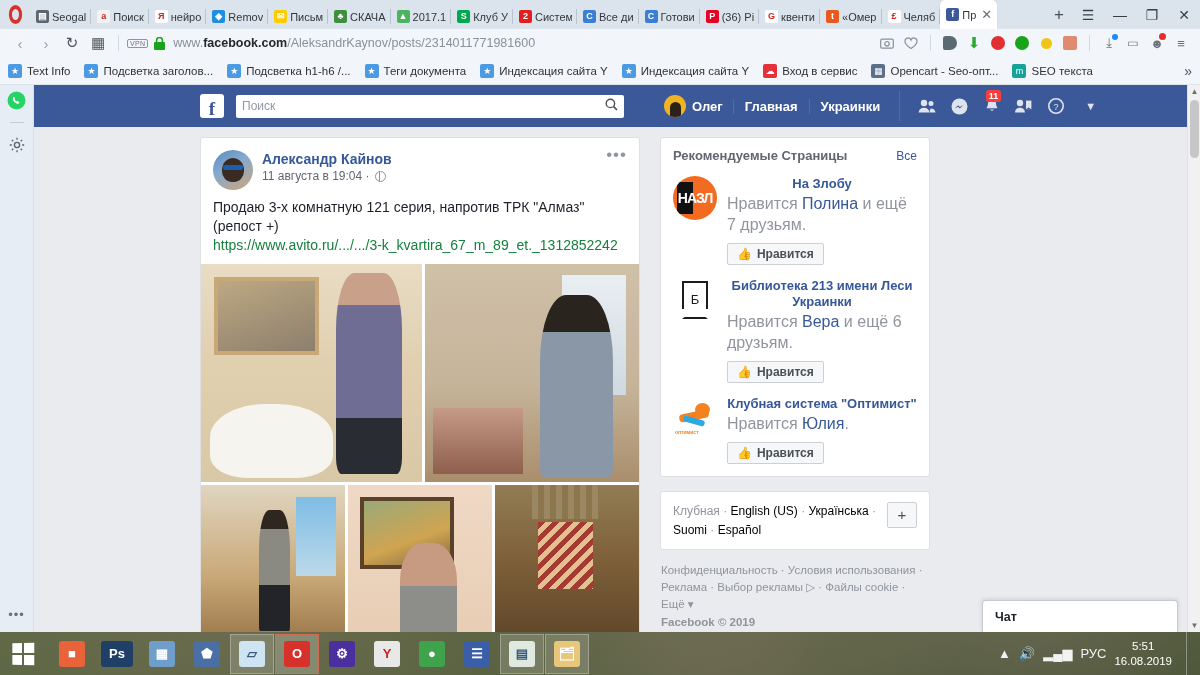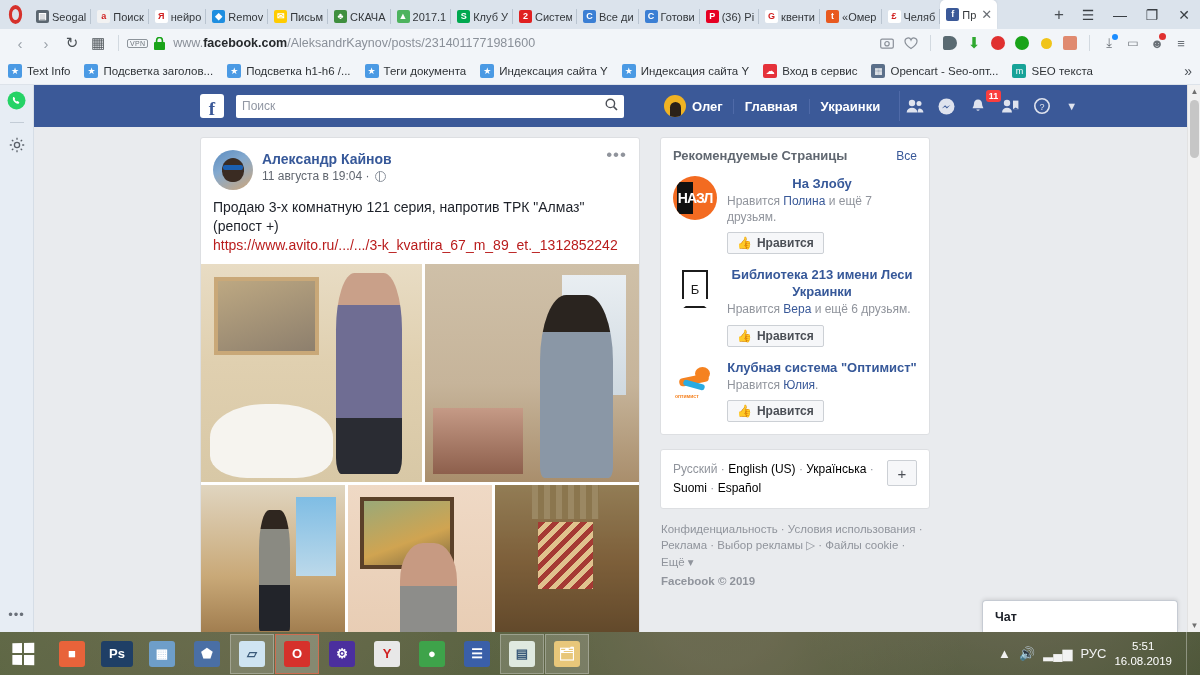--- a/index.html
+++ b/index.html
@@ -112,21 +112,21 @@
     display:flex;align-items:center;padding:0 6px;color:#9197a3;font-size:12px;
   }
   .fbsearch .sicon{margin-left:auto;color:#4b4f56;font-size:13px;}
   .fbnav{ display:flex;align-items:center;margin-left:30px;gap:0;}
   .fbuser{display:flex;align-items:center;gap:6px;padding:0 10px;color:#fff;font-size:13px;font-weight:bold;}
   .avatar{width:22px;height:22px;border-radius:50%;background:#f0b323;
     display:flex;align-items:flex-end;justify-content:center;overflow:hidden;flex:none;}
   .avatar i{display:block;width:11px;height:15px;background:#2b2119;border-radius:6px 6px 2px 2px;}
   .navlink{color:#fff;font-size:13px;font-weight:bold;padding:0 11px;border-left:1px solid #4f6aa8;}
   .fbicons{display:flex;align-items:center;margin-left:8px;border-left:1px solid #4f6aa8;padding-left:6px;gap:2px;}
-  .fbic{width:30px;height:30px;display:flex;align-items:center;justify-content:flex-start;
+  .fbic{width:30px;height:30px;display:flex;align-items:center;justify-content:flex-end;
     color:#dfe3ee;font-size:16px;position:relative;}
   .badge{position:absolute;top:-1px;right:-1px;background:#fa3e3e;color:#fff;border-radius:3px;
     font-size:9px;padding:0 3px;font-weight:bold;line-height:12px;}
   
   .fbcontent{ display:flex; padding:10px 0 0 0; position:relative; height:calc(100% - 42px);}
   .leftpad{width:166px;flex:none;}
   .feed{ width:440px;flex:none; }
   .card{ background:#fff;border:1px solid #dddfe2;border-radius:3px; }
   .posthead{display:flex;padding:12px 12px 0 12px;}
   .pavatar{width:40px;height:40px;border-radius:50%;flex:none;overflow:hidden;
@@ -135,21 +135,21 @@
     background:#3a2b22;}
   .pavatar .shades{position:absolute;left:10px;top:15px;width:20px;height:5px;background:#1b5fb0;border-radius:2px;}
   .pmeta{margin-left:9px;padding-top:1px;}
   .pname{color:#365899;font-weight:bold;font-size:14px;}
   .ptime{color:#616770;font-size:12px;margin-top:2px;}
   .globe{display:inline-block;width:11px;height:11px;border-radius:50%;
     border:1.3px solid #8d949e;position:relative;top:2px;margin-left:2px;}
   .globe:before{content:"";position:absolute;left:3.3px;top:-1.3px;width:1.2px;height:11px;background:#8d949e;}
   .pdots{margin-left:auto;color:#90949c;font-size:17px;letter-spacing:1px;line-height:10px;}
   .ptext{padding:8px 12px 10px 12px;font-size:14px;color:#1d2129;line-height:1.34;}
-  .ptext a{color:#b91c1c;text-decoration:none;display:block;}
+  .ptext a{color:#15803d;text-decoration:none;display:block;}
   
   .grid{display:flex;flex-direction:column;gap:3px;background:#fff;}
   .grow{display:flex;gap:3px;}
   .ph{position:relative;overflow:hidden;background:#c9b79c;}
   .r1 .ph{height:218px;}
   .r1 .ph.a{flex:1.03;}
   .r1 .ph.b{flex:1;}
   .r2 .ph{height:152px;flex:1;}
   .overlay{position:absolute;inset:0;background:rgba(0,0,0,.32);
     display:flex;align-items:center;justify-content:center;
@@ -210,21 +210,21 @@
   .plogo.l3{position:relative;}
   .opt-man{width:40px;height:30px;position:relative;}
   .opt-man .head{position:absolute;left:20px;top:0;width:15px;height:13px;border-radius:50%;background:#f58220;}
   .opt-man .body{position:absolute;left:4px;top:9px;width:30px;height:8px;background:#f58220;
     border-radius:6px;transform:rotate(-12deg);}
   .opt-man .leg{position:absolute;left:8px;top:15px;width:22px;height:6px;background:#29abe2;
     border-radius:4px;transform:rotate(16deg);}
   .opt-man .txt{position:absolute;left:0;bottom:-2px;font-size:5px;color:#f58220;font-weight:bold;}
   .pinfo{margin-left:10px;flex:1;}
   .pname2{color:#365899;font-size:13px;font-weight:bold;line-height:1.25;text-align:center;}
-  .psub{color:#90949c;font-size:12px;margin-top:2px;line-height:1.3;}
+  .psub{color:#90949c;font-size:16px;margin-top:2px;line-height:1.3;}
   .psub b{color:#385898;font-weight:normal;}
   .likebtn{margin-top:7px;display:inline-flex;align-items:center;gap:5px;
     border:1px solid #ccd0d5;background:#f6f7f9;border-radius:2px;
     padding:3px 9px;font-size:12px;font-weight:bold;color:#4b4f56;}
   .langcard{background:#fff;border:1px solid #dddfe2;border-radius:3px;margin-top:14px;
     padding:10px 12px;display:flex;align-items:flex-start;}
   .langs{flex:1;font-size:12px;line-height:1.55;color:#90949c;}
   .langs a{color:#000000;text-decoration:none;}
   .langs .cur{color:#90949c;}
   .plusbtn{width:30px;height:26px;border:1px solid #ccd0d5;background:#f6f7f9;border-radius:2px;
@@ -638,21 +638,21 @@
                 <div class="likebtn">
                     <span>👍</span>
                     <span>Нравится</span>
                   </div>
               </div>
             </div>
           </div>
 
           <div class="langcard">
             <div class="langs">
-              <span class="cur">Русский</span><span> · </span><a href="#">English (US)</a><span> · </span><a href="#">Українська</a><span> ·<br></span><a href="#">Suomi</a><span> · </span><a href="#">Español</a>
+              <span class="cur">Клубная</span><span> · </span><a href="#">English (US)</a><span> · </span><a href="#">Українська</a><span> ·<br></span><a href="#">Suomi</a><span> · </span><a href="#">Español</a>
             </div>
             <div class="plusbtn">+</div>
           </div>
 
           <div class="fbfooter">
             <span>Конфиденциальность · Условия использования · Реклама · Выбор рекламы ▷ · Файлы cookie · Ещё ▾</span>
             <span class="c">Facebook © 2019</span>
           </div>
         </div>
       </div>

